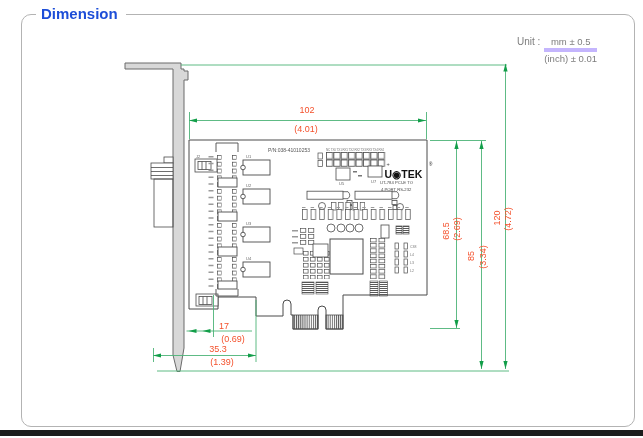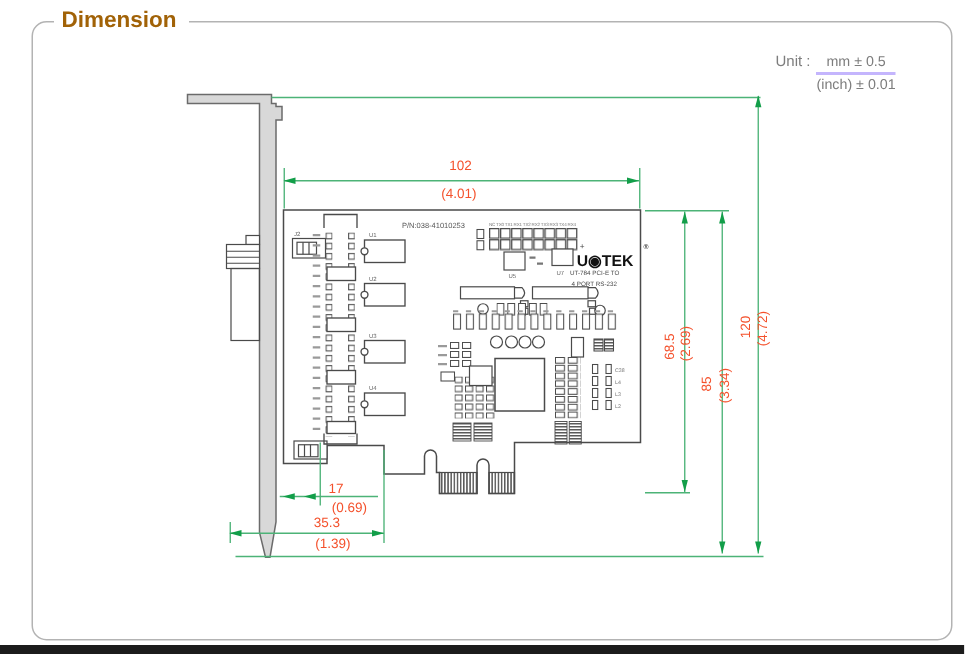--- a/index.html
+++ b/index.html
@@ -1,21 +1,21 @@
 <!DOCTYPE html>
 <html><head>
 <meta charset="utf-8">
 <style>
   html,body{margin:0;padding:0;background:#fff;}
   #page{position:relative;width:643px;height:438px;background:#fff;font-family:"Liberation Sans",sans-serif;overflow:hidden;}
   #frame{position:absolute;left:21px;top:14px;width:612px;height:411px;border:1.5px solid #b3b3b3;border-radius:10px;}
-  #title{position:absolute;left:36px;top:5px;background:#fff;padding:0 8px 0 5px;font-size:15px;font-weight:bold;color:#a16207;}
+  #title{position:absolute;left:36px;top:5px;background:#fff;padding:0 8px 0 5px;font-size:15px;font-weight:bold;color:#1d4ed8;}
   #unit{position:absolute;left:517px;top:36px;color:#7d7d7d;font-size:10px;display:flex;align-items:flex-start;}
   #unit .frac{display:inline-block;text-align:center;margin-left:4px;font-size:9.5px;}
-  #unit .mm{display:block;border-bottom:2px solid #c4b5fd;padding:0 4px 1px;}
+  #unit .mm{display:block;border-bottom:4px solid #c4b5fd;padding:0 4px 1px;}
   #unit .inch{display:block;padding-top:1px;}
   #botbar{position:absolute;left:0;top:430px;width:643px;height:5.5px;background:#1c1c1c;}
   svg text{font-family:"Liberation Sans",sans-serif;}
 </style>
 </head>
 <body>
 
 <div id="page">
   <div id="frame"></div>
   <div id="title">Dimension</div>

